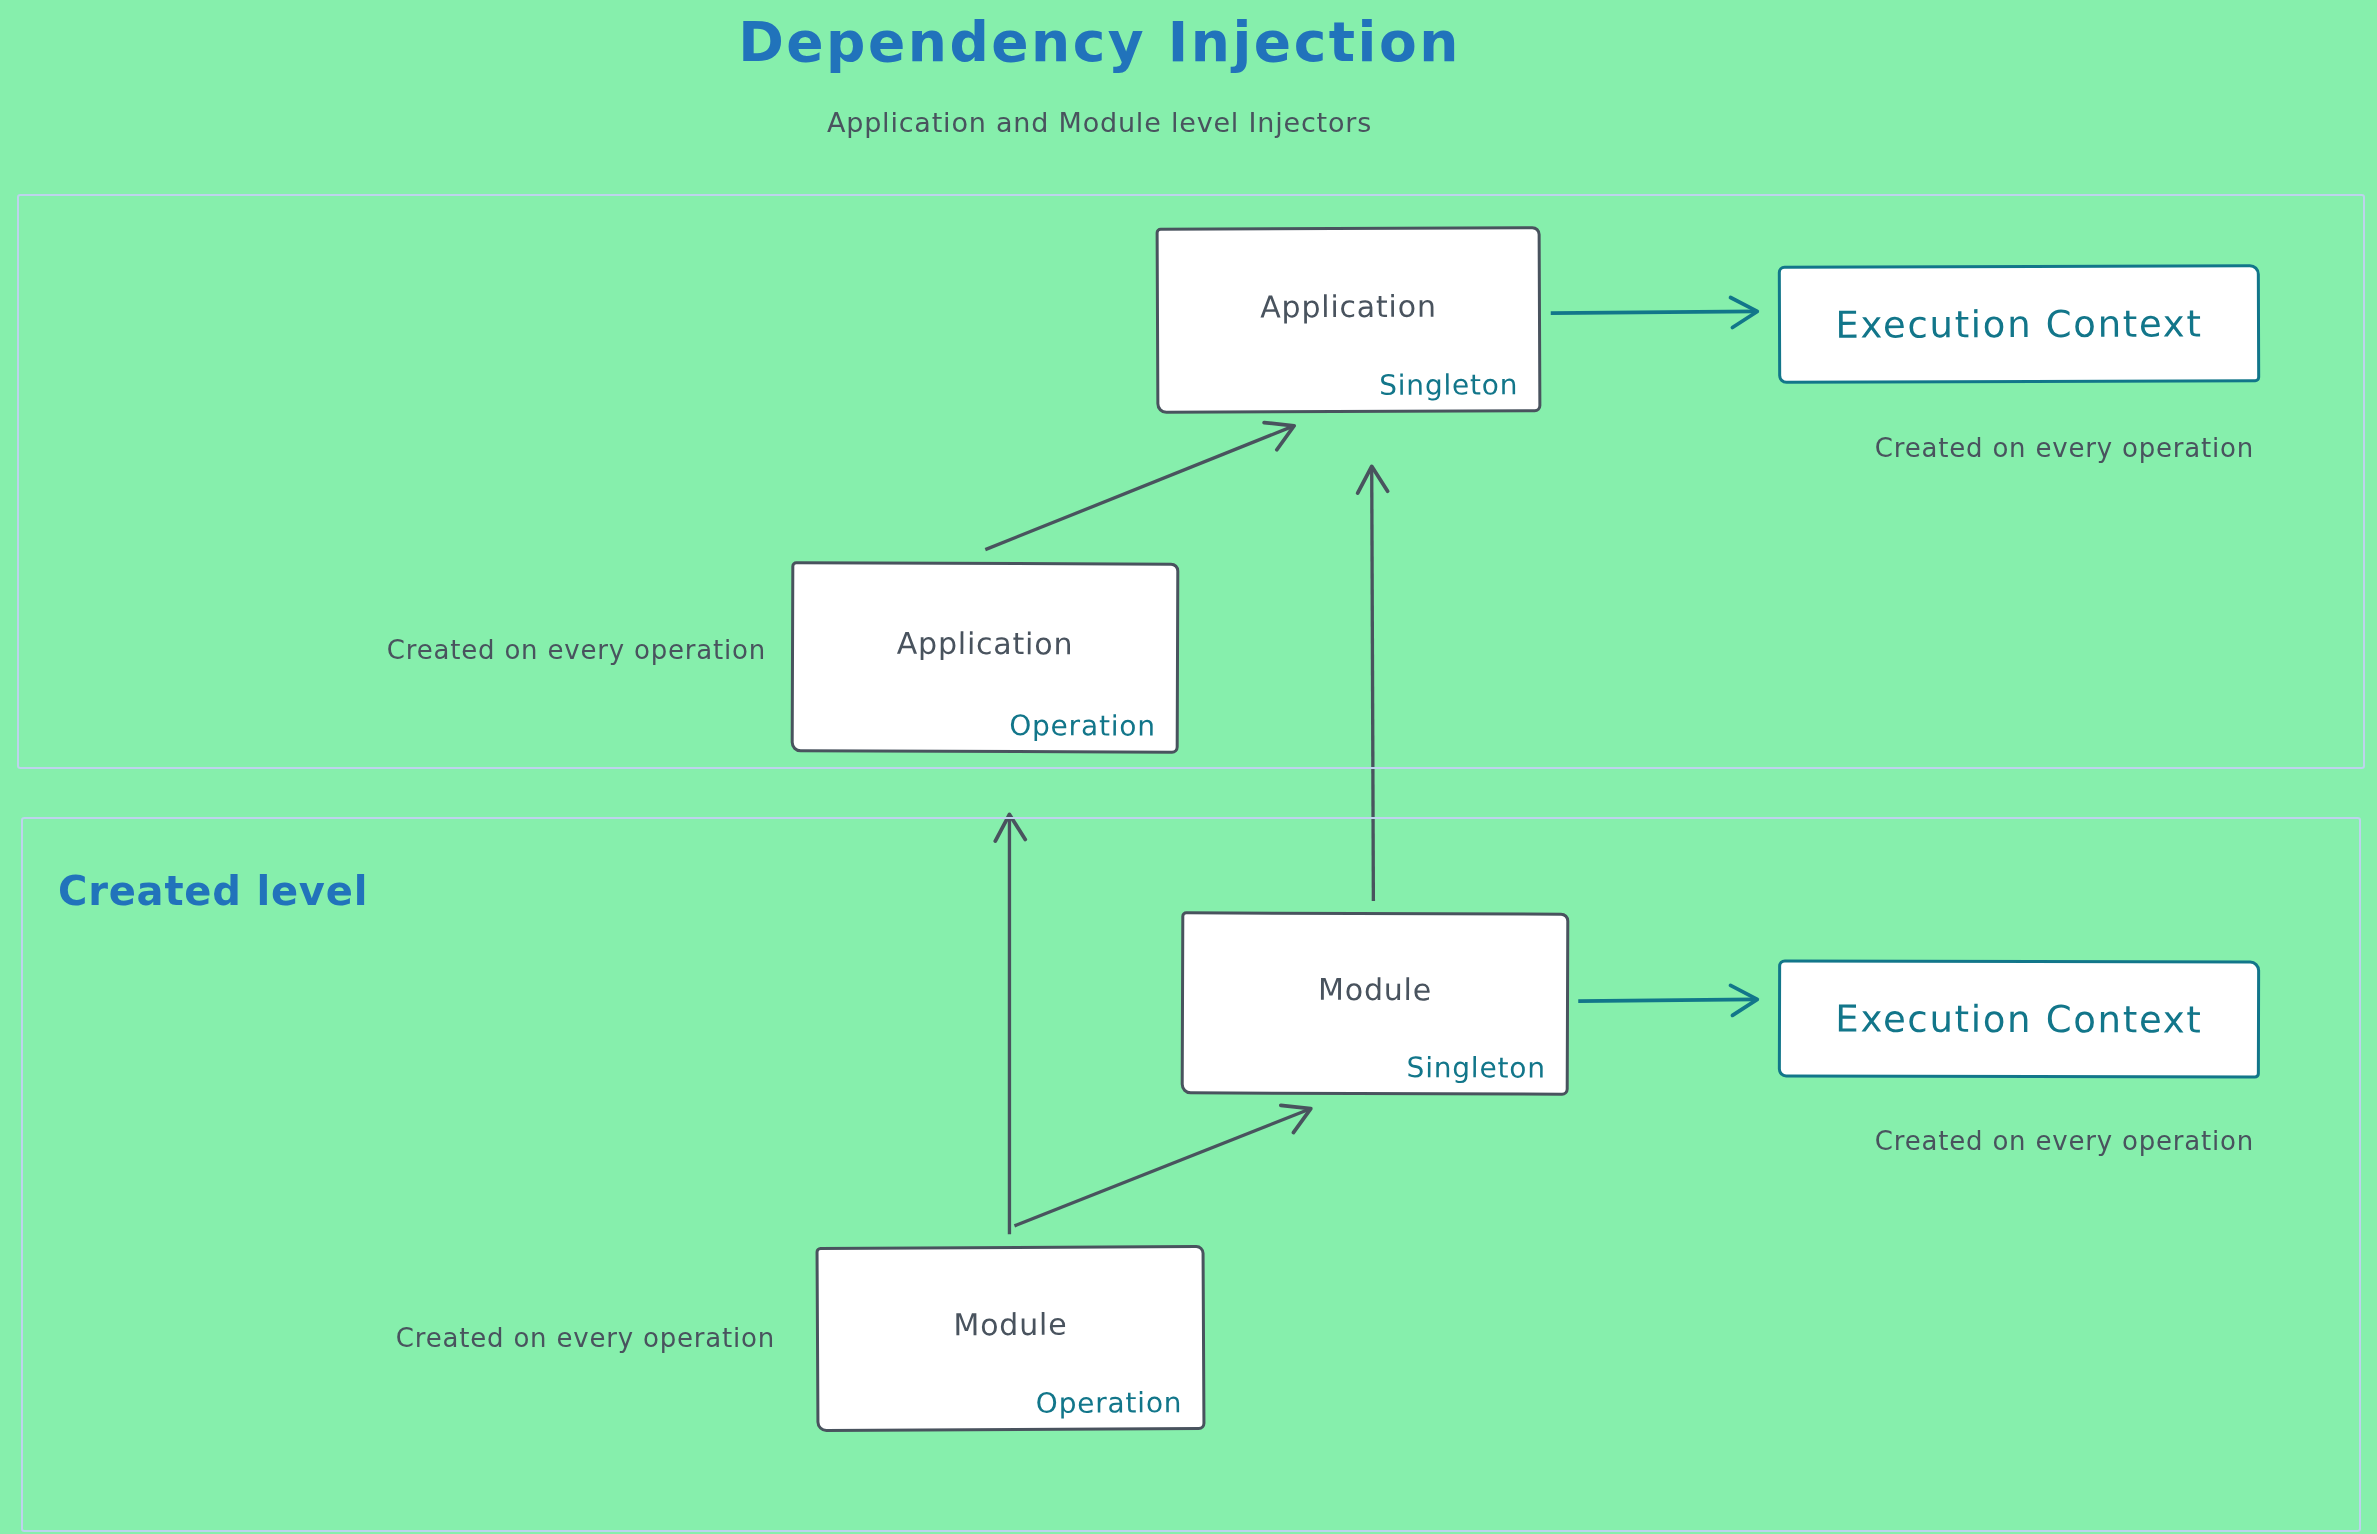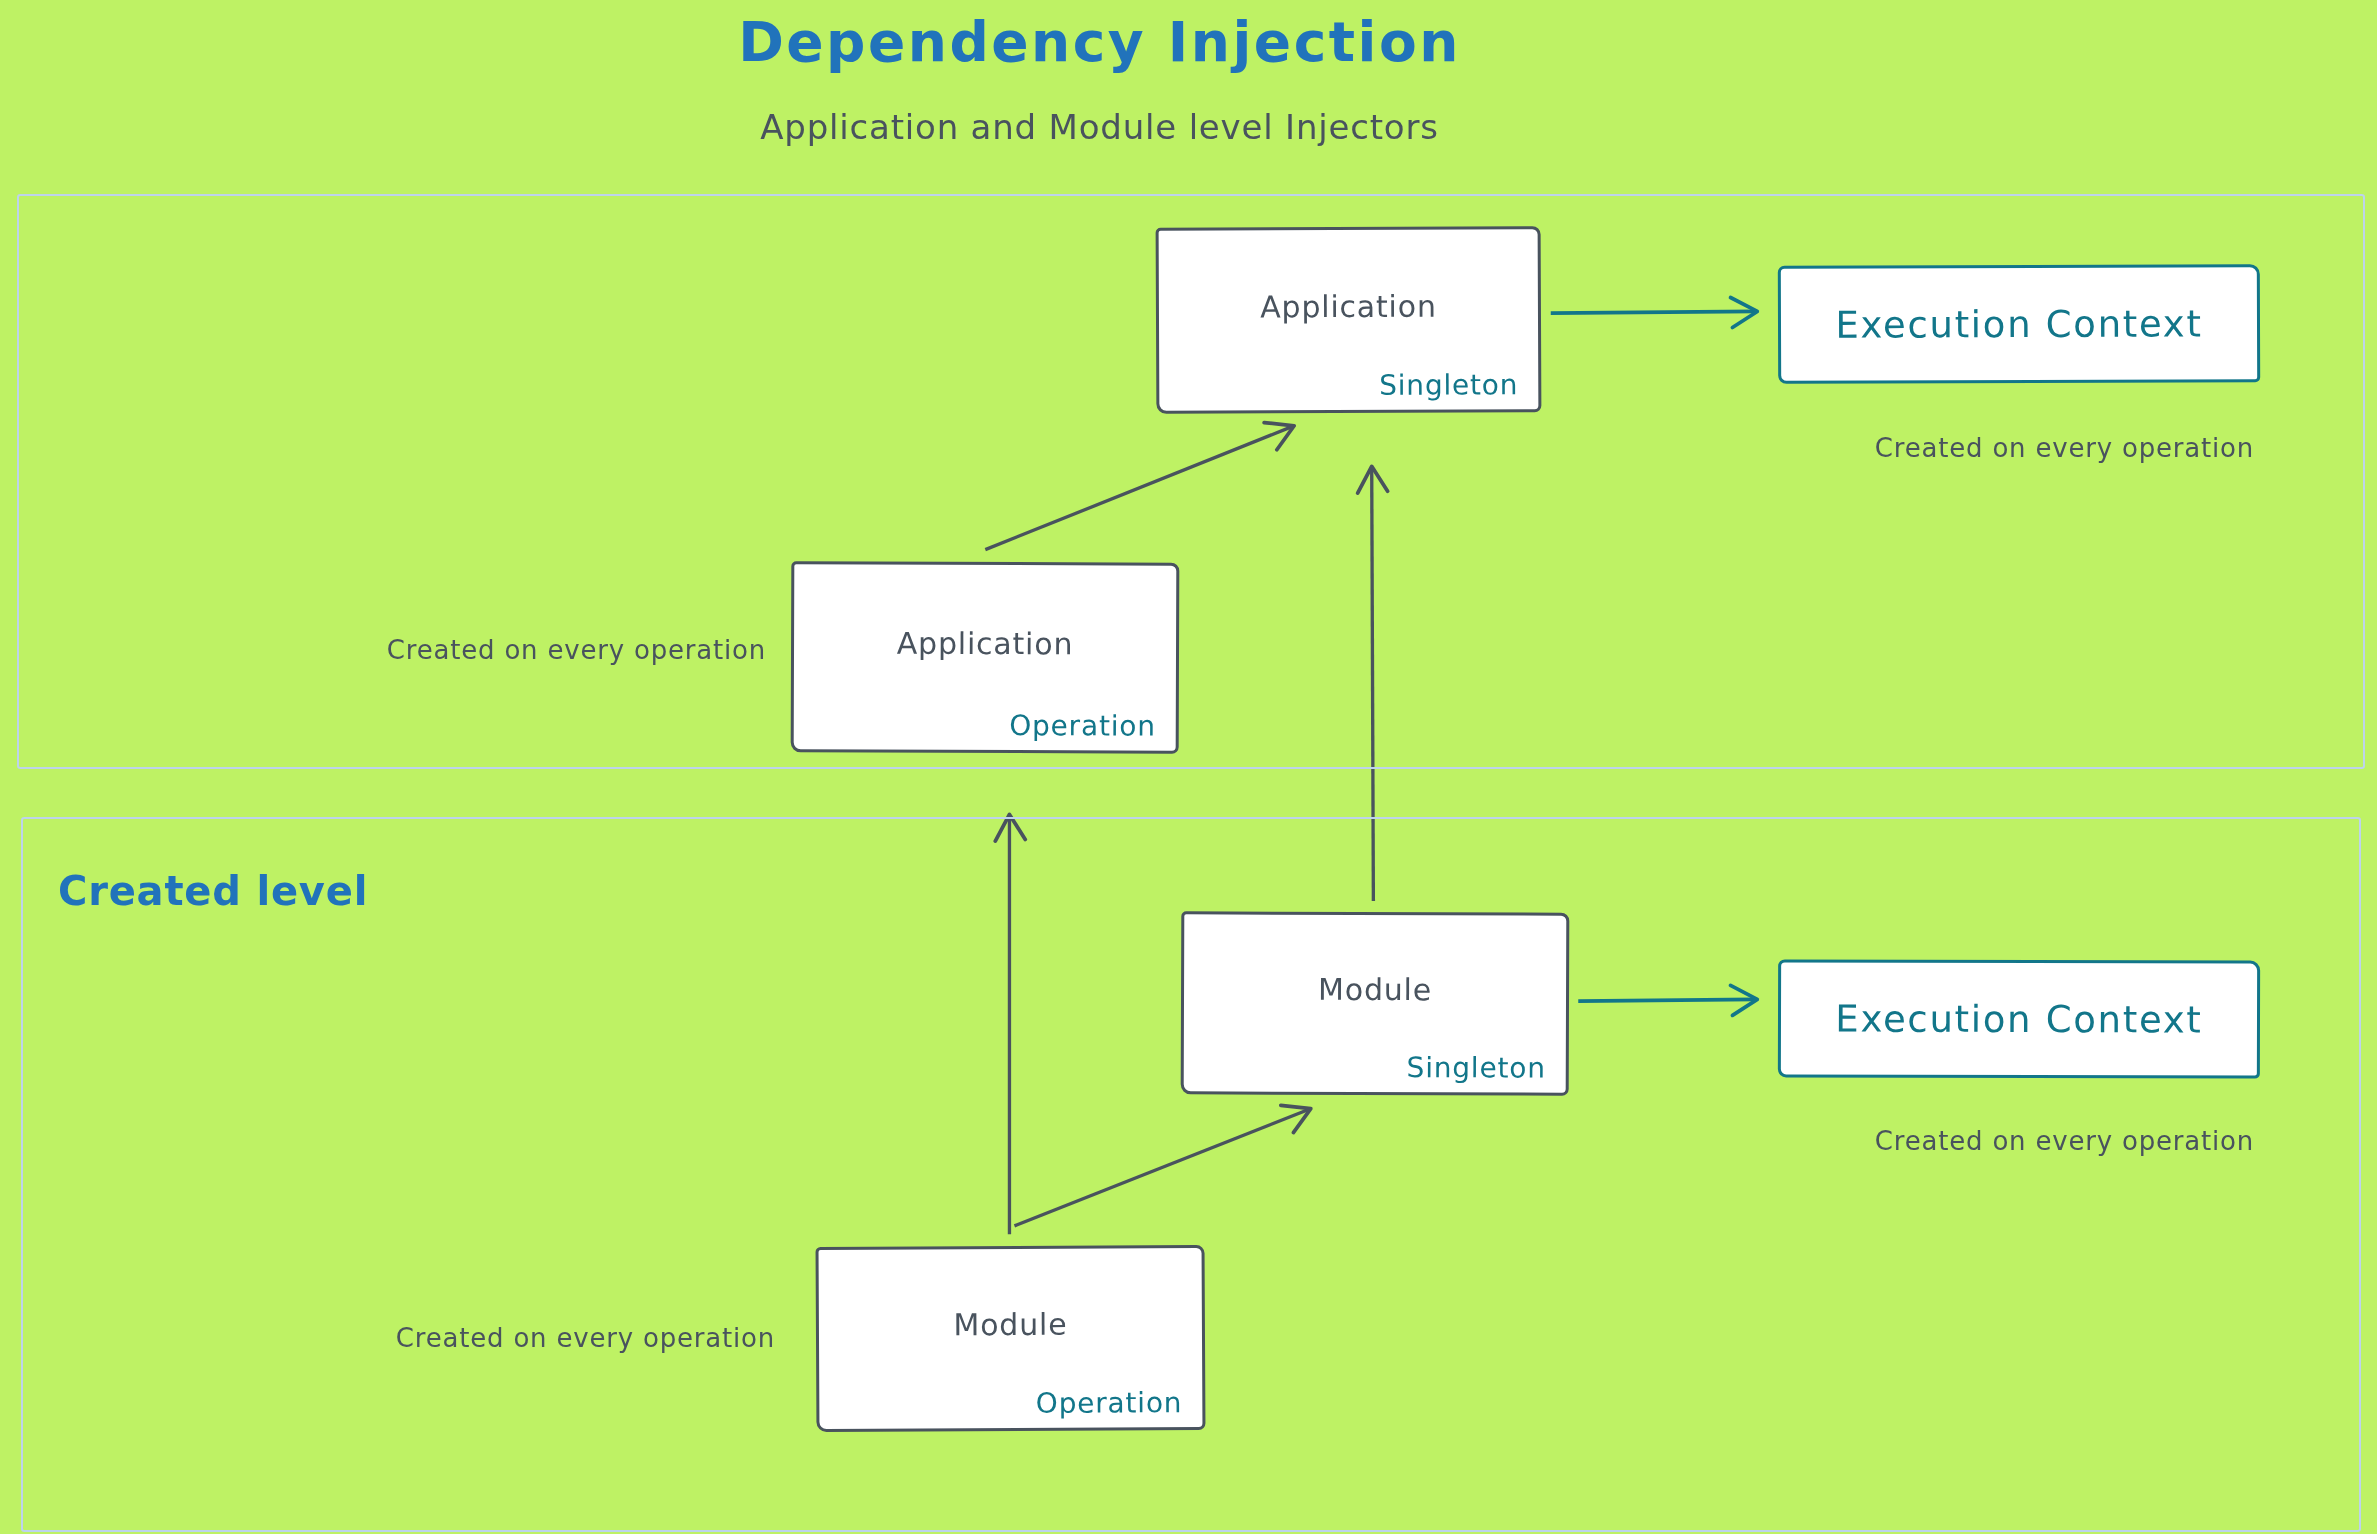--- a/index.html
+++ b/index.html
@@ -1,28 +1,28 @@
 <!DOCTYPE html>
 <html style="--blue: #2173bb; --slate: #49535e; --teal: #12768a; --container_border: #bdd3ec;font-size:13.3px"><head>
 <meta charset="utf-8">
 <style>
   html,body { margin:0; padding:0; background:#ffffff; }
   .page {
     position:relative; width:2377px; height:1534px; overflow:hidden;
-    font-family:"DejaVu Sans", sans-serif; background:#bef264;
+    font-family:"DejaVu Sans", sans-serif; background:#86efac;
   }
   .abs { position:absolute; }
   .title {
     left:683px; top:10px; width:833px; text-align:center;
     font-size:55px; font-weight:bold; letter-spacing:2.5px;
     color:var(--blue,#2173bb);
   }
   .subtitle {
     left:683px; top:107px; width:833px; text-align:center;
-    font-size:34px; font-weight:normal; letter-spacing:0.8px;
+    font-size:27px; font-weight:normal; letter-spacing:0.8px;
     color:var(--slate,#49535e);
   }
   .container {
     border:2.1px solid var(--container_border,#bdd3ec);
     border-radius:3.3px; background:transparent;
   }
   .section-label {
     font-size:40px; font-weight:bold; letter-spacing:0.8px;
     color:var(--blue,#2173bb);
   }

